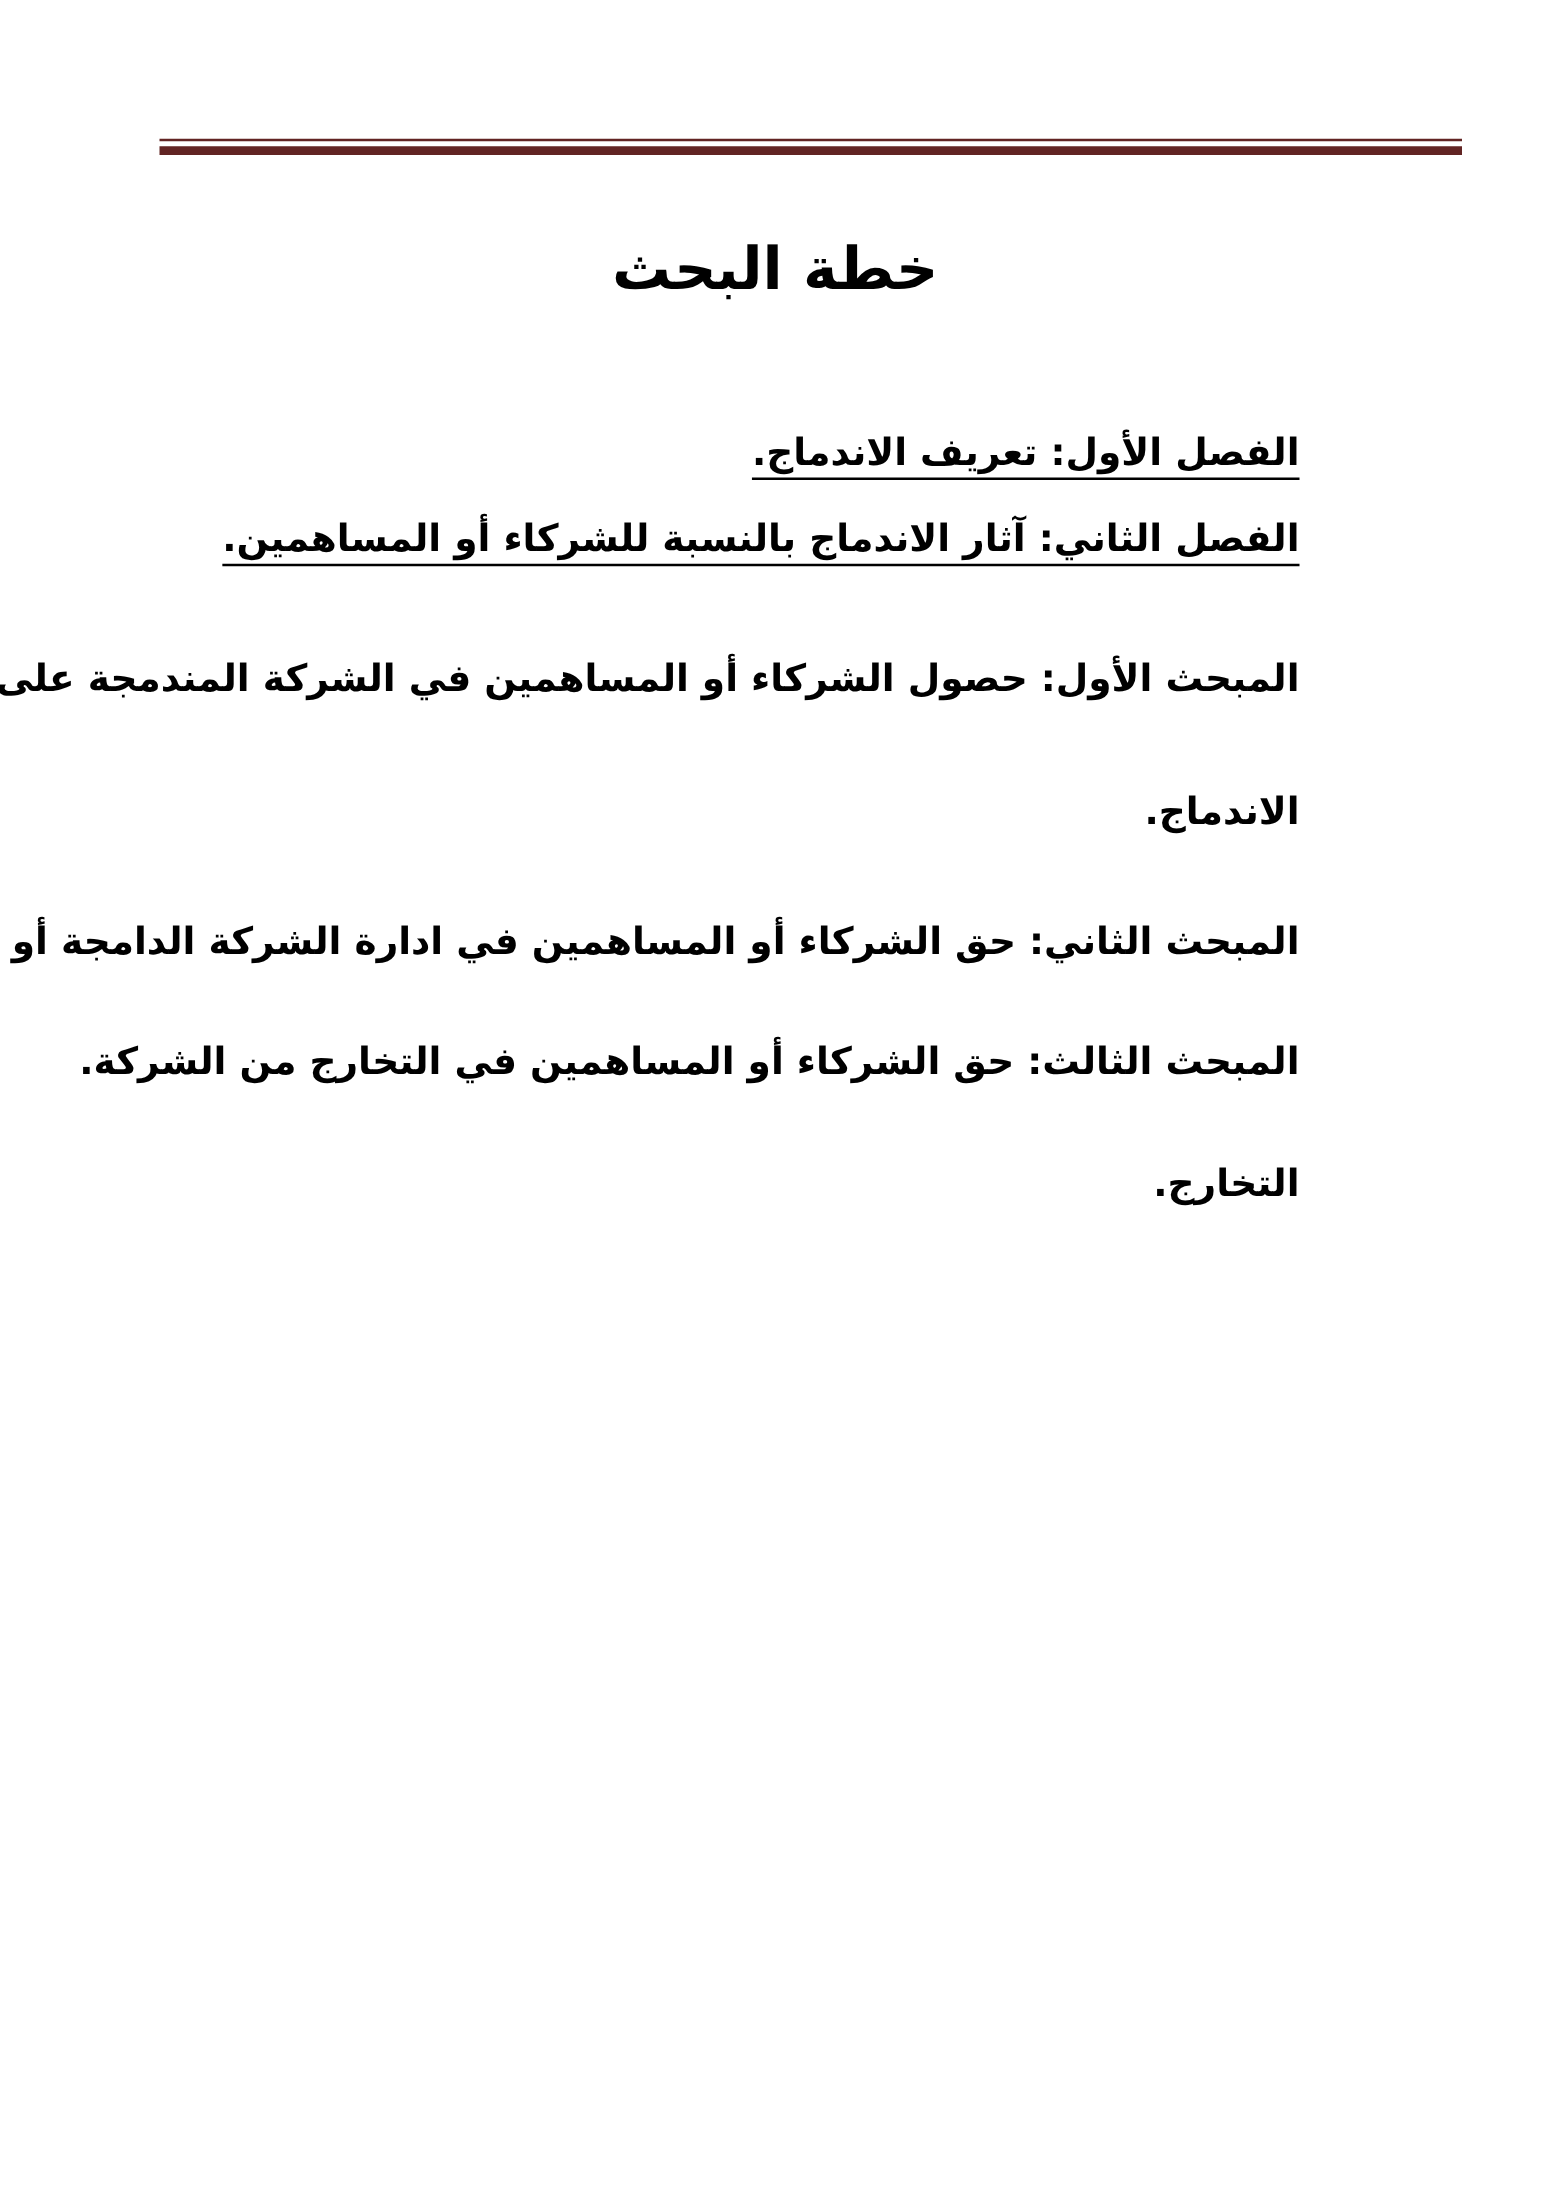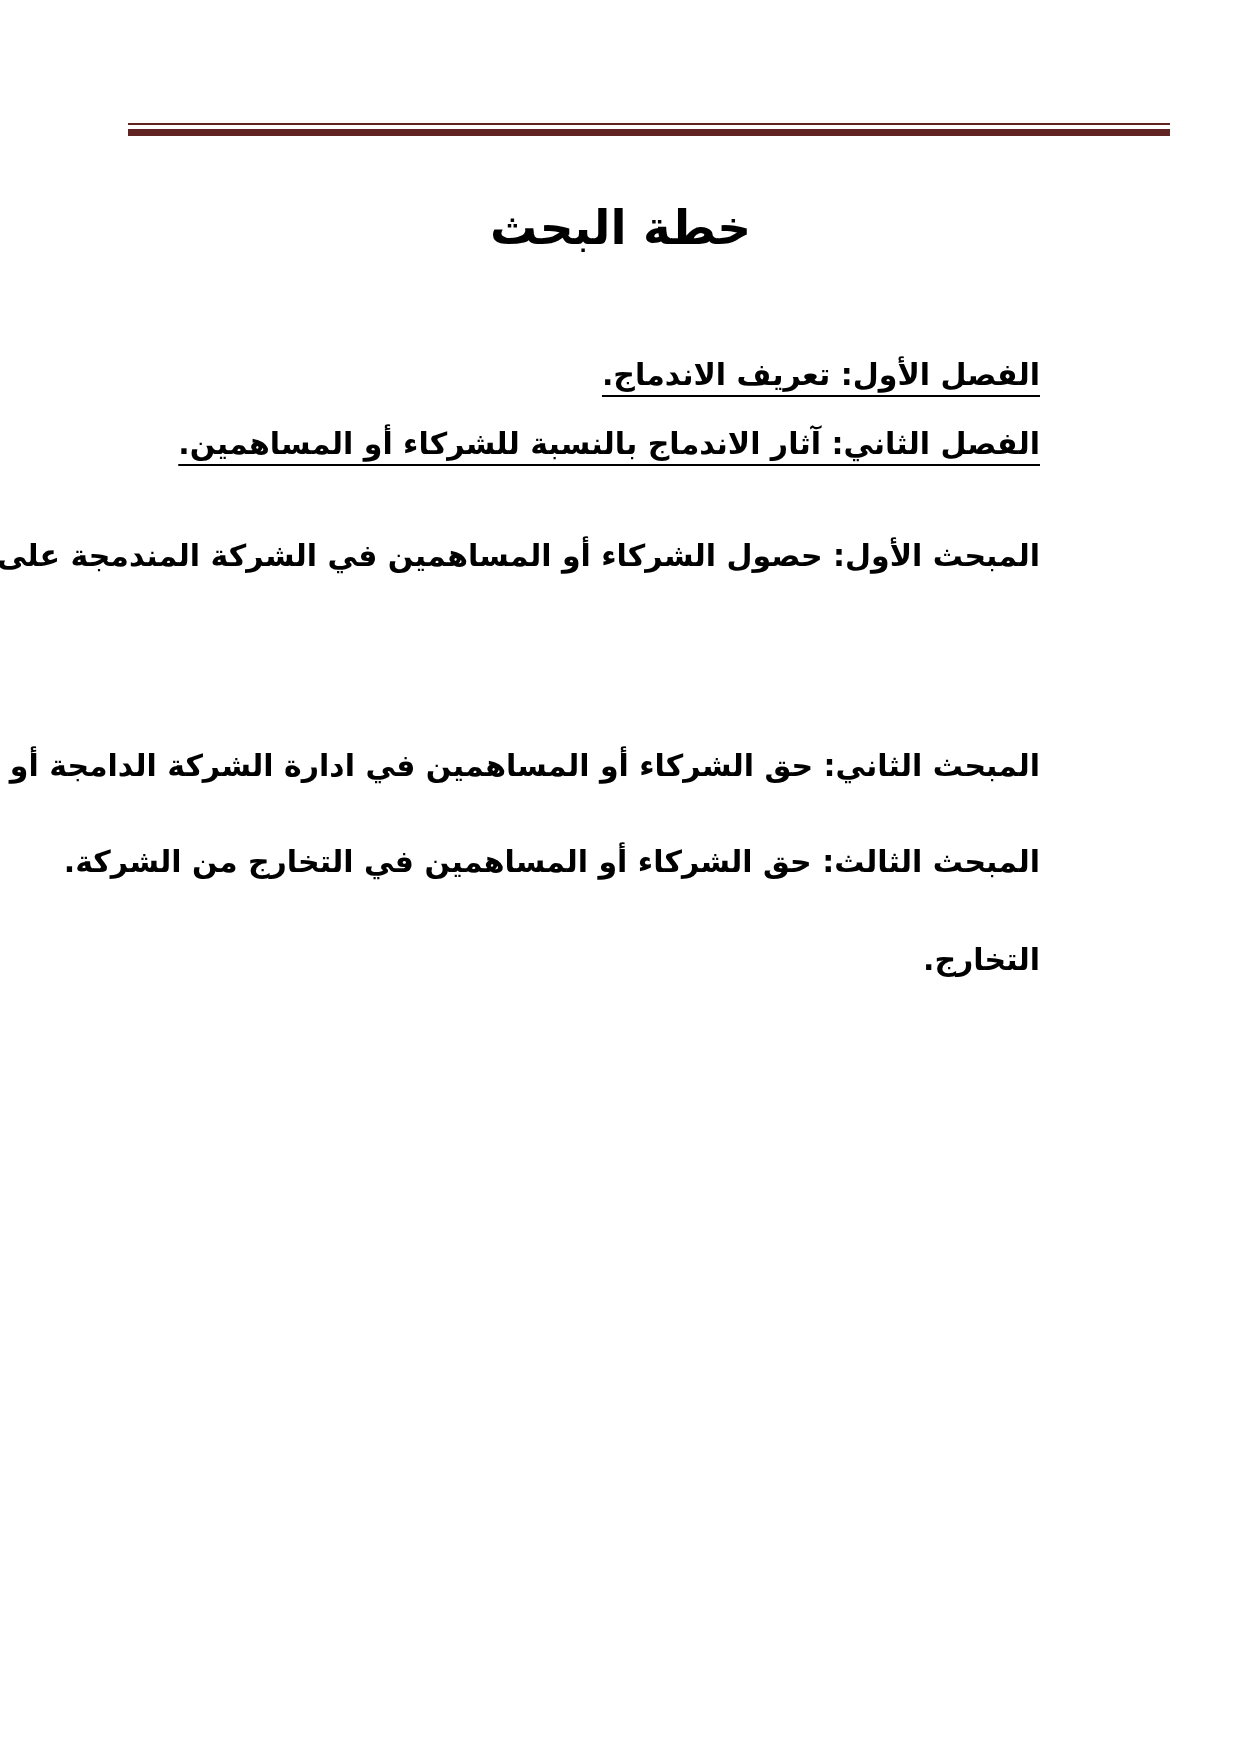--- a/index.html
+++ b/index.html
@@ -4,21 +4,21 @@
 <style>
   html, body {
     margin: 0;
     padding: 0;
     background: #ffffff;
   }
   .page {
     position: relative;
     width: 1241px;
     height: 1468px;
-    margin: 12px auto;
+    margin: 0 auto;
     background: #ffffff;
     overflow: hidden;
     font-family: "DejaVu Sans", sans-serif;
     color: #000000;
     direction: rtl;
   }
 
   
   .top-border {
     position: absolute;
@@ -118,20 +118,21 @@
   <div class="row row-ch1 underlined">
     <span class="u">الفصل الأول: تعريف الاندماج.</span>
   </div>
 
   <div class="row row-ch2 underlined">
     <span class="u">الفصل الثاني: آثار الاندماج بالنسبة للشركاء أو المساهمين.</span>
   </div>
 
   <div class="row row-sec1a">المبحث الأول: حصول الشركاء أو المساهمين في الشركة المندمجة على مقابل</div>
 
+  <div class="row row-sec1b">الاندماج.</div>
 
   <div class="row row-sec2">المبحث الثاني: حق الشركاء أو المساهمين في ادارة الشركة الدامجة أو الجديدة.</div>
 
   <div class="row row-sec3">المبحث الثالث: حق الشركاء أو المساهمين في التخارج من الشركة.</div>
 
   <div class="row row-concl">التخارج.</div>
 
 
   <div class="page-number">٤</div>
 

